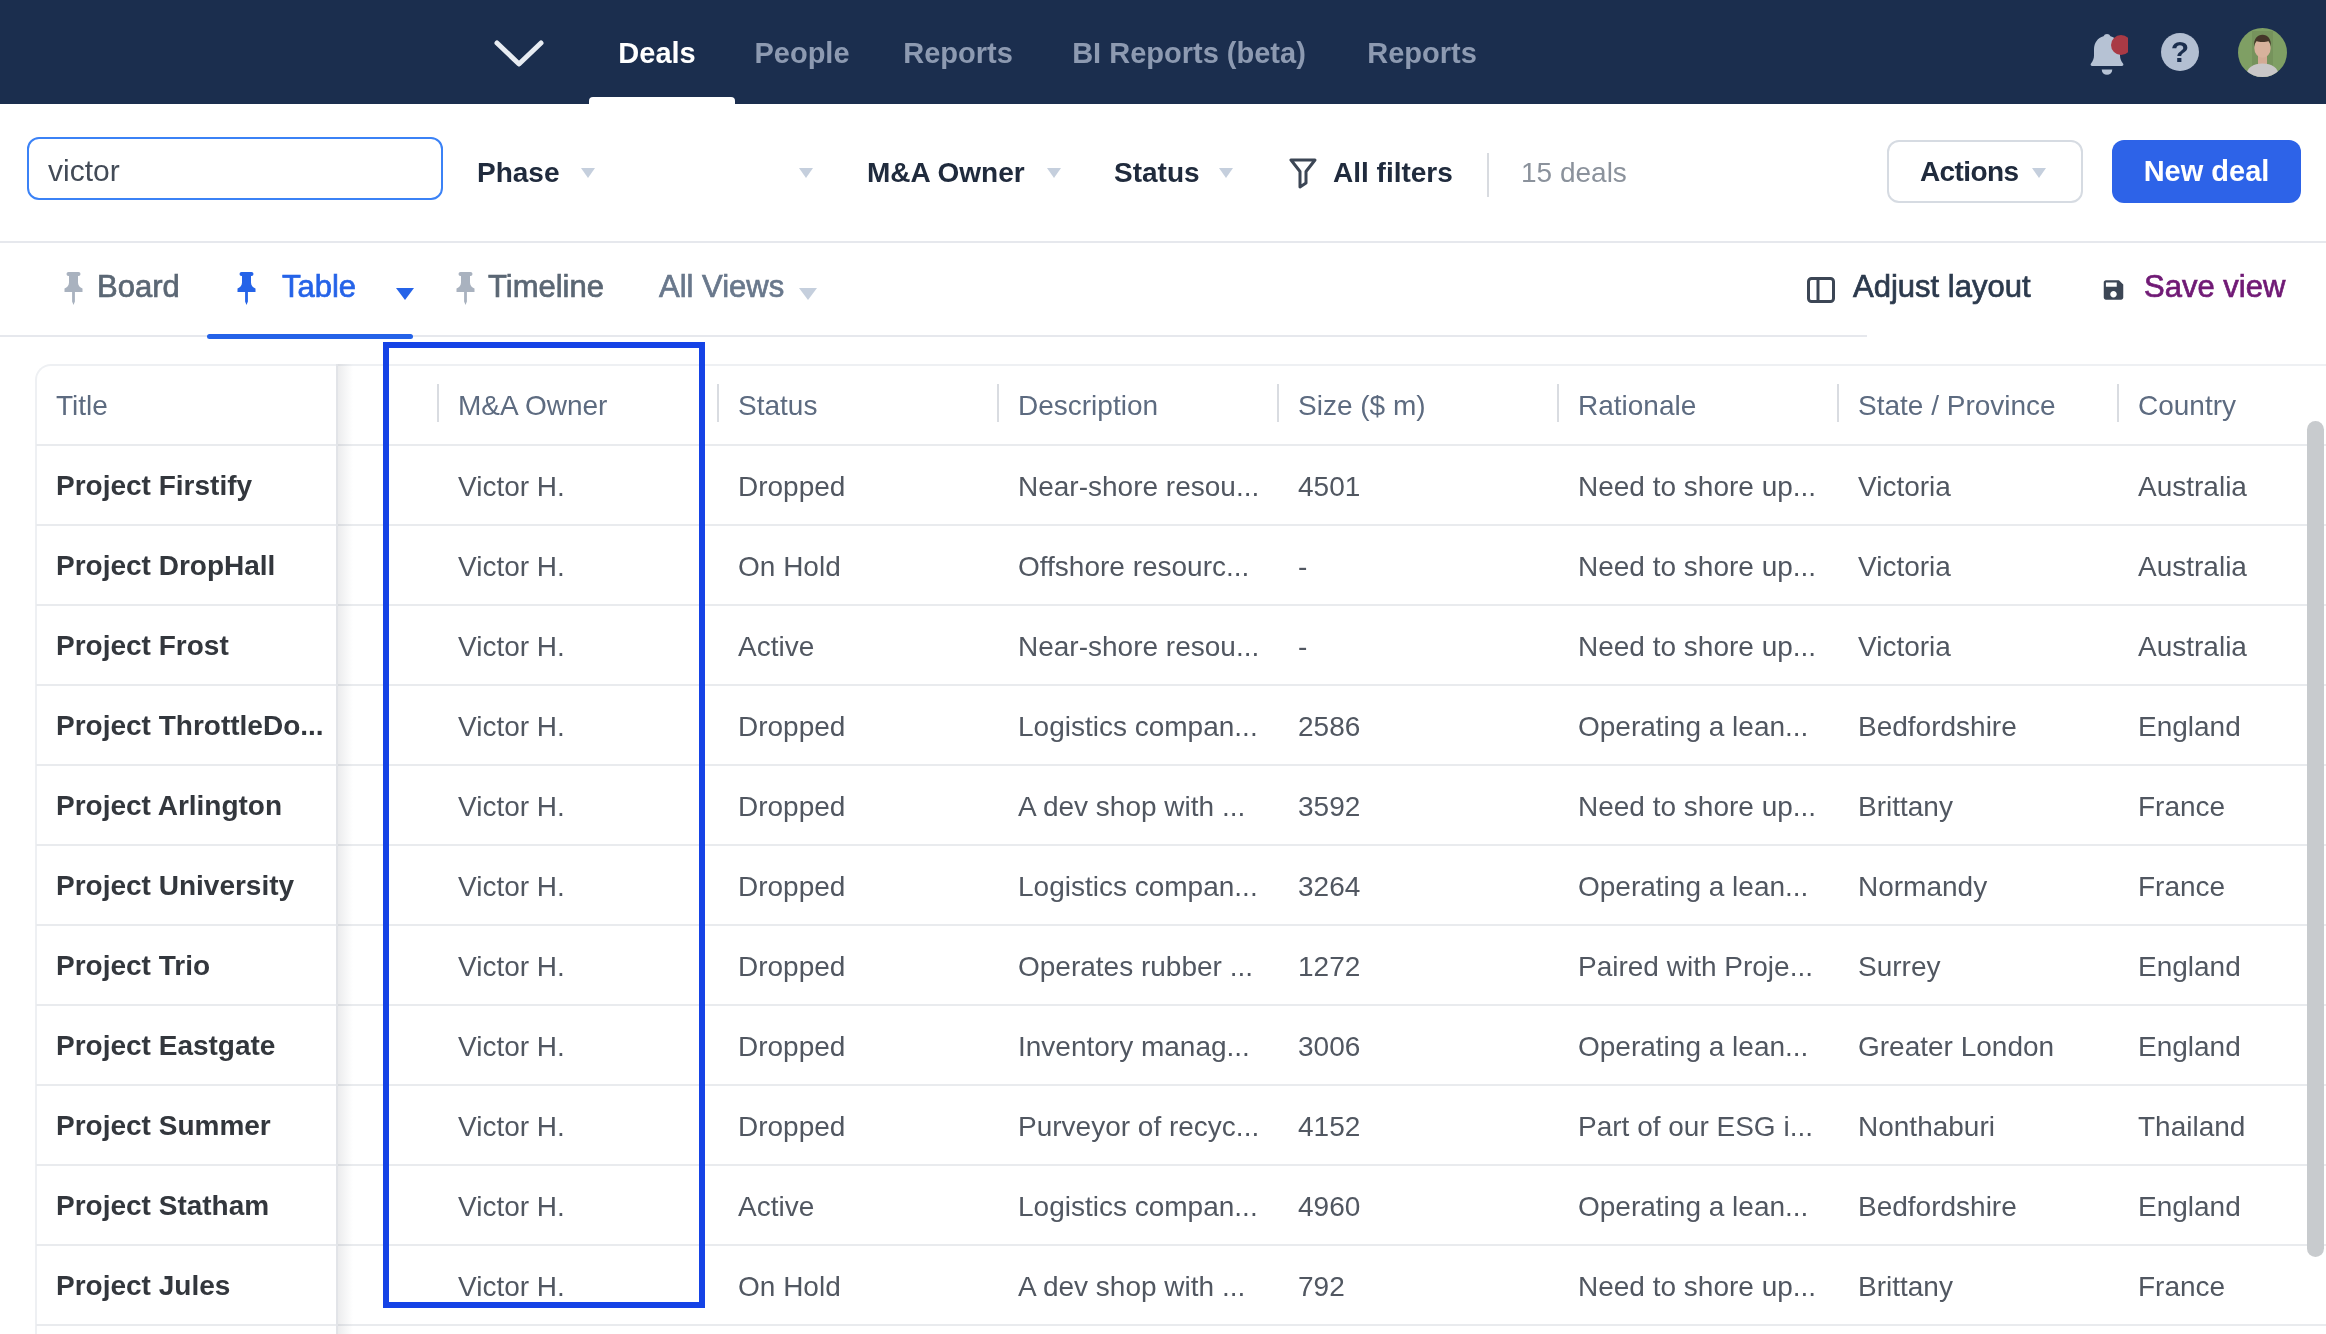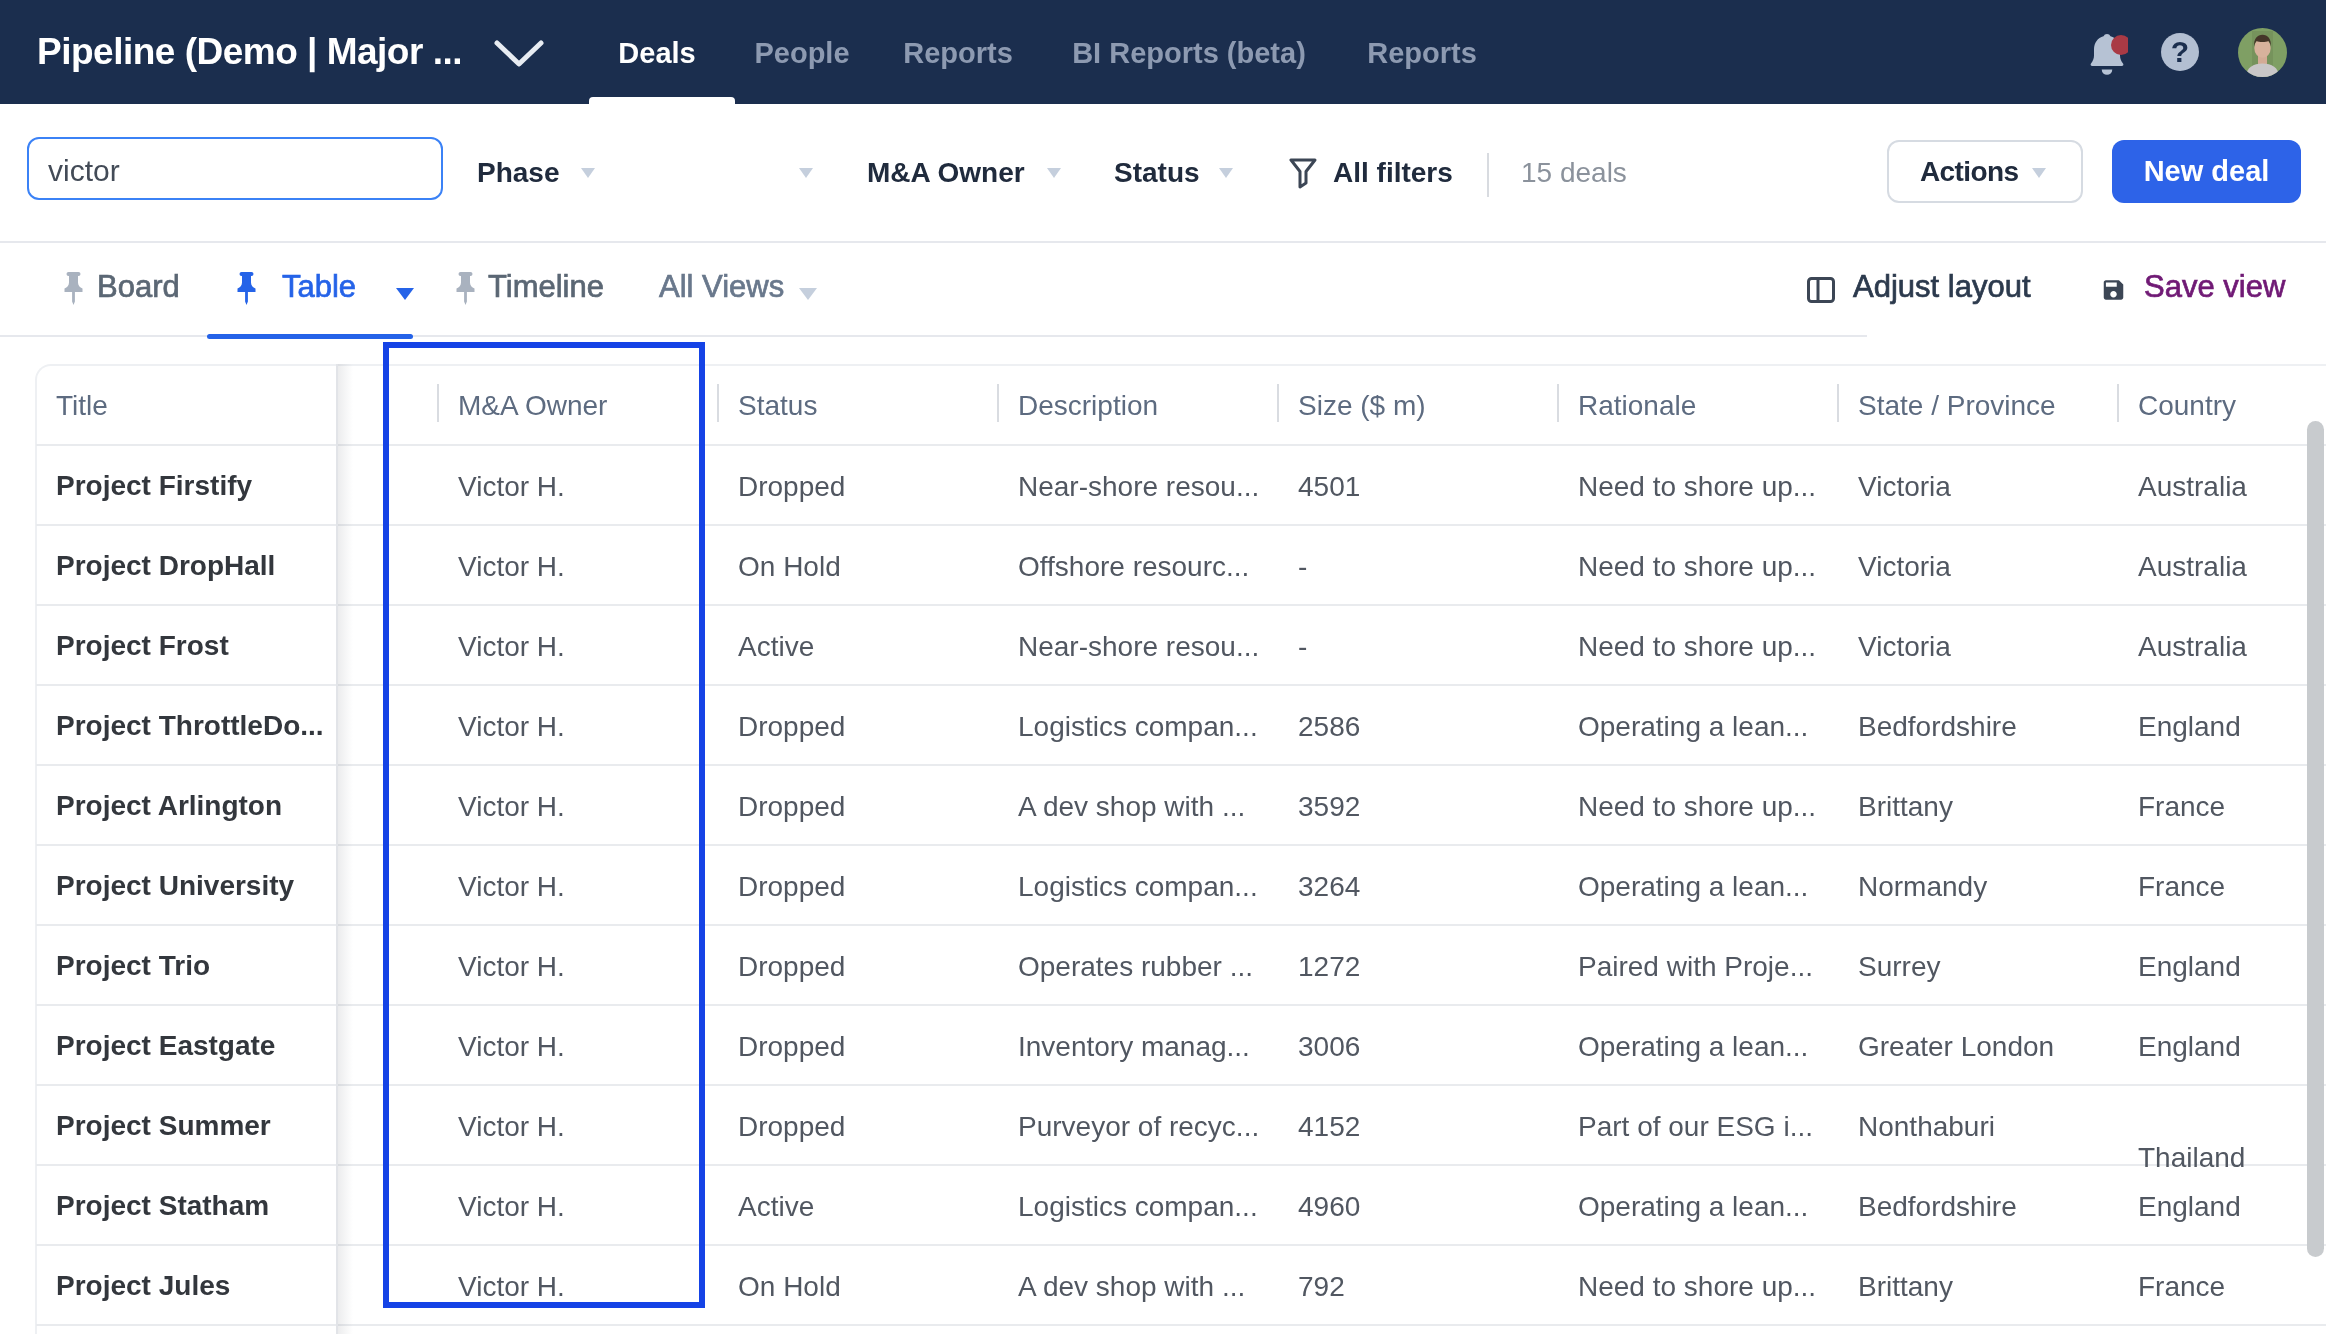--- a/index.html
+++ b/index.html
@@ -44,21 +44,20 @@
   #frozendiv{position:absolute;left:336px;top:24px;width:2px;bottom:0;background:#e2e4e8;}
   #frozenshadow{position:absolute;left:338px;top:24px;width:15px;bottom:0;background:linear-gradient(to right,rgba(70,75,85,0.10),rgba(70,75,85,0));}
   #bluerect{position:absolute;left:383px;top:2px;width:322px;height:966px;border:6px solid #1543e6;box-sizing:border-box;}
   #scrollthumb{position:absolute;left:2307px;top:81px;width:17px;height:836px;background:#c8cbce;border-radius:9px;}
 </style>
 </head>
 <body>
 <div id="page">
 
   <div id="topbar">
-    <div id="apptitle">Pipeline (Demo | Major ...</div>
     <svg class="abs" style="left:492px;top:38px;" width="54" height="31" viewBox="0 0 54 31">
       <polyline points="5,5 27,26 49,5" fill="none" stroke="#e8ecf2" stroke-width="5" stroke-linecap="round" stroke-linejoin="round"></polyline>
     </svg>
     <span class="navitem active" style="left:657px;">Deals</span>
     <span class="navitem" style="left:802px;">People</span>
     <span class="navitem" style="left:958px;">Reports</span>
     <span class="navitem" style="left:1189px;">BI Reports (beta)</span>
     <span class="navitem" style="left:1422px;">Reports</span>
     <div id="navind"></div>
 
@@ -240,21 +239,21 @@
         <span class="cell" style="left:1578px;top:691px;">Operating a lean...</span>
         <span class="cell" style="left:1858px;top:691px;">Greater London</span>
         <span class="cell" style="left:2138px;top:691px;">England</span>
         <span class="cell title" style="left:56px;top:770px;">Project Summer</span>
         <span class="cell" style="left:458px;top:771px;">Victor H.</span>
         <span class="cell" style="left:738px;top:771px;">Dropped</span>
         <span class="cell" style="left:1018px;top:771px;">Purveyor of recyc...</span>
         <span class="cell" style="left:1298px;top:771px;">4152</span>
         <span class="cell" style="left:1578px;top:771px;">Part of our ESG i...</span>
         <span class="cell" style="left:1858px;top:771px;">Nonthaburi</span>
-        <span class="cell" style="left:2138px;top:802px;text-align:right;">Thailand</span>
+        <span class="cell" style="left:2138px;top:771px;text-align:right;">Thailand</span>
         <span class="cell title" style="left:56px;top:850px;">Project Statham</span>
         <span class="cell" style="left:458px;top:851px;">Victor H.</span>
         <span class="cell" style="left:738px;top:851px;">Active</span>
         <span class="cell" style="left:1018px;top:851px;">Logistics compan...</span>
         <span class="cell" style="left:1298px;top:851px;">4960</span>
         <span class="cell" style="left:1578px;top:851px;">Operating a lean...</span>
         <span class="cell" style="left:1858px;top:851px;">Bedfordshire</span>
         <span class="cell" style="left:2138px;top:851px;">England</span>
         <span class="cell title" style="left:56px;top:930px;">Project Jules</span>
         <span class="cell" style="left:458px;top:931px;">Victor H.</span>

